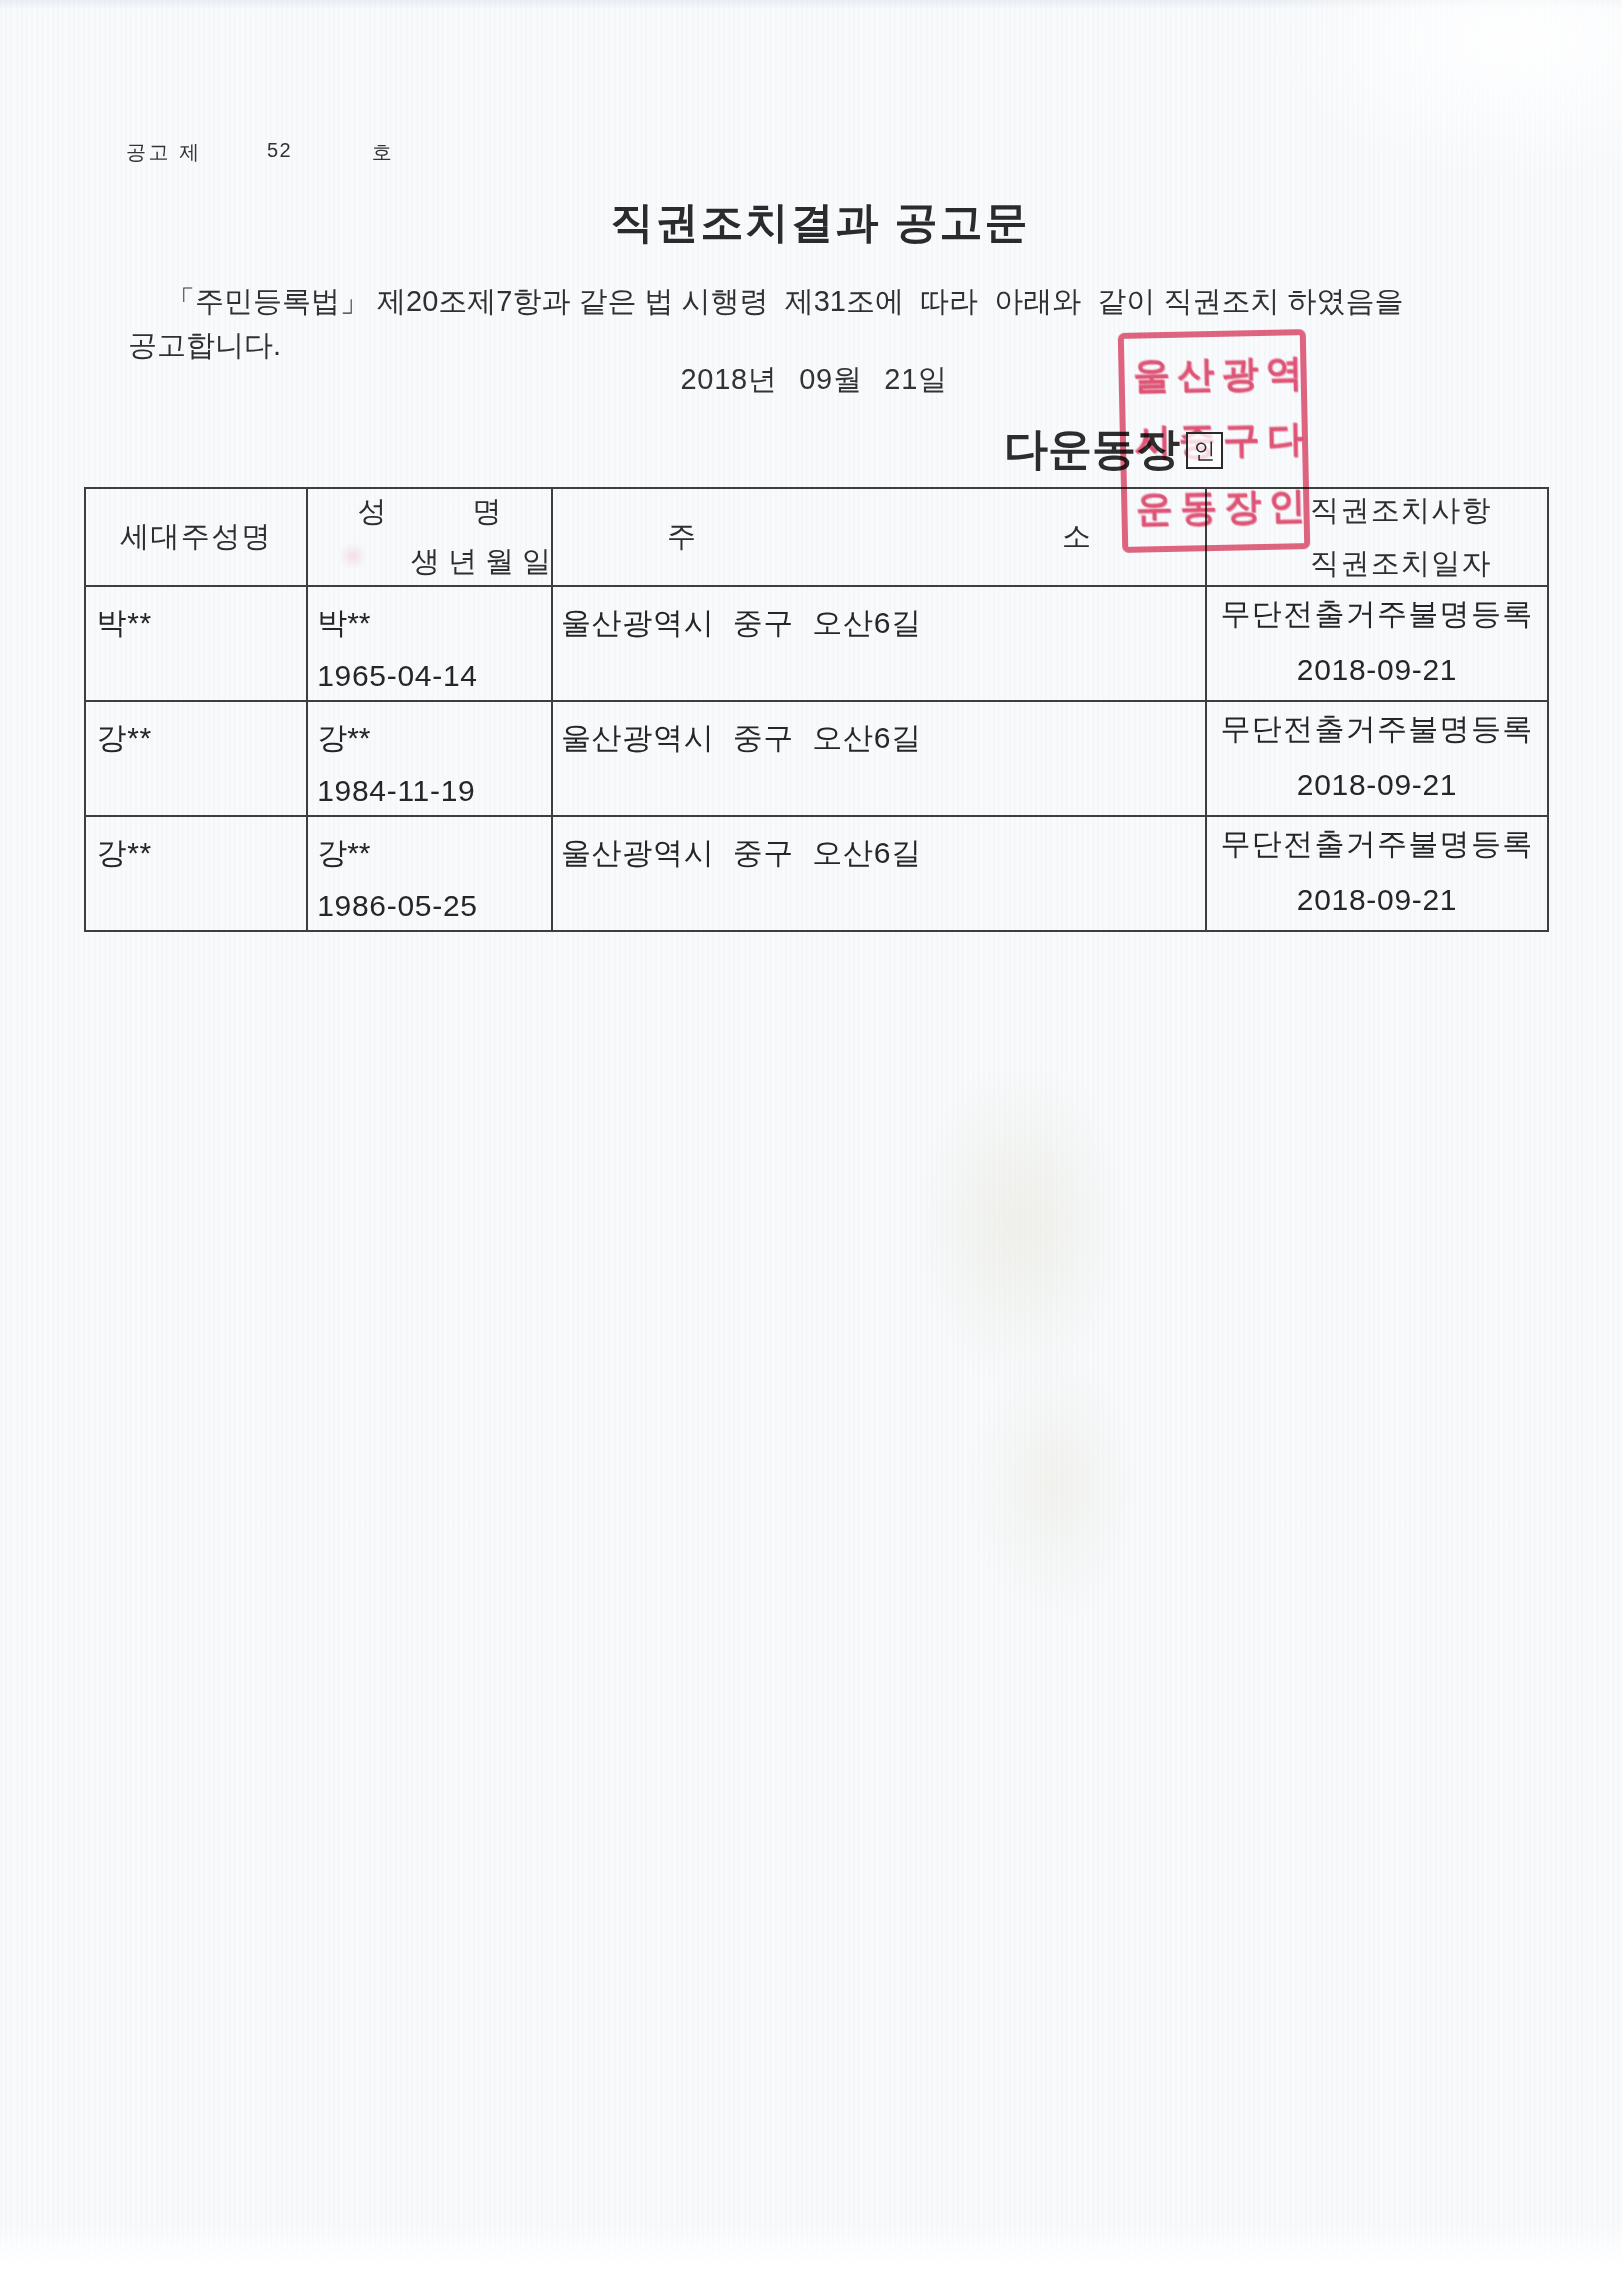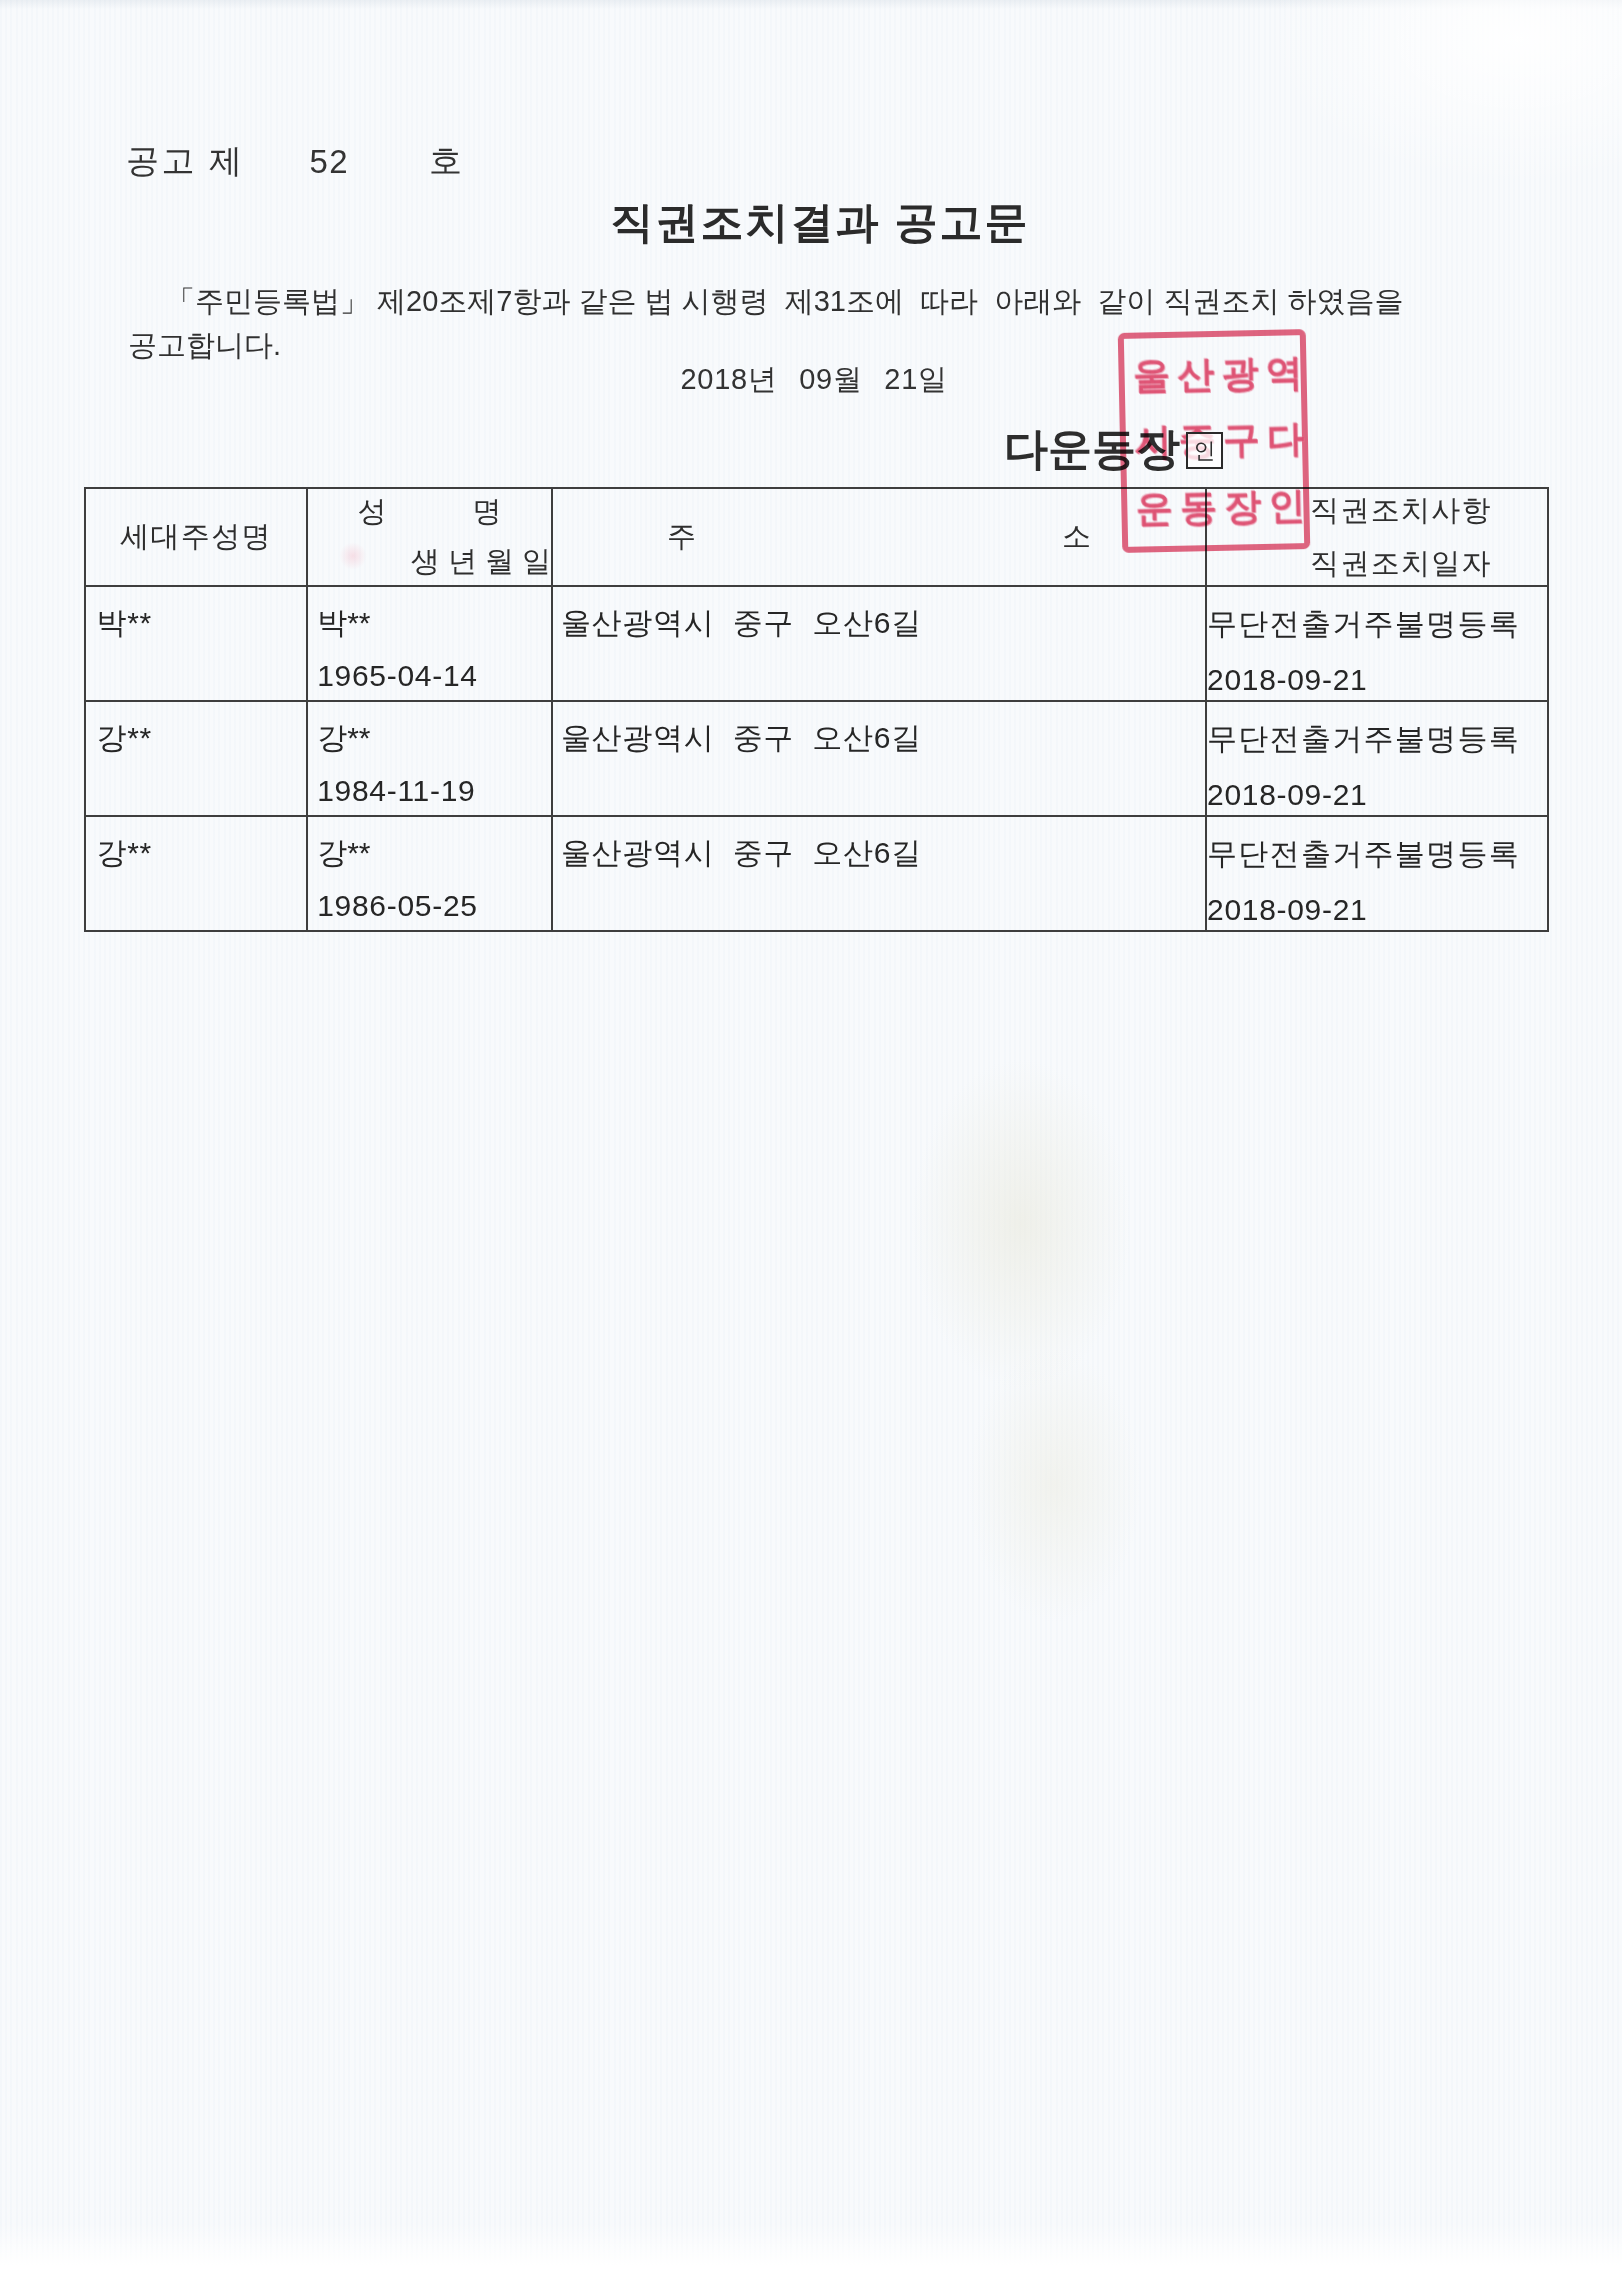--- a/index.html
+++ b/index.html
@@ -20,22 +20,22 @@
       radial-gradient(ellipse 340px 196px at 1518px 39px, rgba(255,255,255,0.95), rgba(255,255,255,0) 75%),
       linear-gradient(to bottom, rgba(186,198,210,0.22), rgba(186,198,210,0) 9.2px),
       linear-gradient(to top, #ffffff 0 29.4px, rgba(255,255,255,0) 72px),
       repeating-linear-gradient(90deg, rgba(213,226,239,0.12) 0 2px, rgba(255,255,255,0) 2px 5.2px);
   }
 
   
   .notice-line {
     position: absolute;
     left: 126px; top: 139px;
-    display: flex; align-items: center;
-    font-size: 33px; letter-spacing: 2.6px; color: #333;
+    display: flex; align-items: flex-start;
+    font-size: 20px; letter-spacing: 2.6px; color: #333;
   }
   .notice-line .num { margin-left: 65px; letter-spacing: 1.3px; }
   .notice-line .suf { margin-left: 80px; }
 
   
   .doc-title {
     position: absolute;
     left: calc(50% + 8.5px); top: 194px;
     transform: translateX(-50%);
     font-size: 43px; font-weight: 700; letter-spacing: 2px;
@@ -125,21 +125,21 @@
   .th-two-line .l2 { margin-top: 10.5px; text-align: right; white-space: pre; }
   .th-spread { display: flex; justify-content: center; gap: 366px; }
   .th-action .l1, .th-action .l2 { text-align: center; letter-spacing: 1.3px; margin-left: 48px; }
   .th-action .l2 { margin-top: 13px; }
 
   .notice-table tbody td { height: 115px; font-size: 30px; color: #262626; }
   td.cell-head  { padding: 15.7px 0 0 10.5px; letter-spacing: 0.7px; }
   td.cell-name  { padding: 15.7px 0 0 9.2px; }
   td.cell-name .birth { margin-top: 15.7px; letter-spacing: 0.7px; }
   td.cell-addr  { padding: 15.7px 0 0 7.9px; word-spacing: 9.2px; letter-spacing: 0.7px; }
-  td.cell-action { text-align: left; padding-top: 17px; letter-spacing: 1.3px; }
+  td.cell-action { text-align: center; padding-top: 7px; letter-spacing: 1.3px; }
   td.cell-action .adate { margin-top: 18.3px; letter-spacing: 0.7px; }
 </style>
 </head>
 <body>
 
 <div class="page">
 
   <div class="notice-line">
     <span>공고 제</span>
     <span class="num">52</span>

